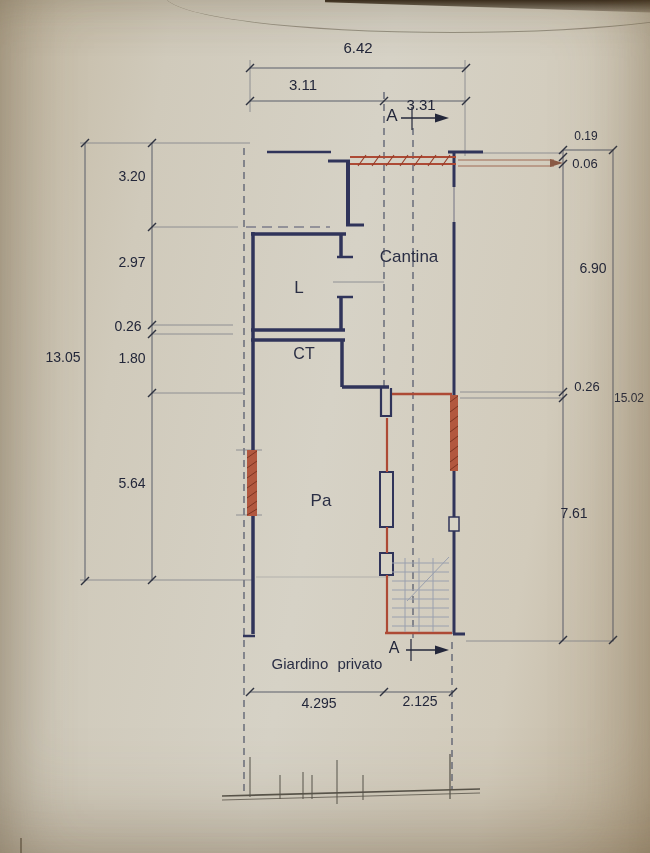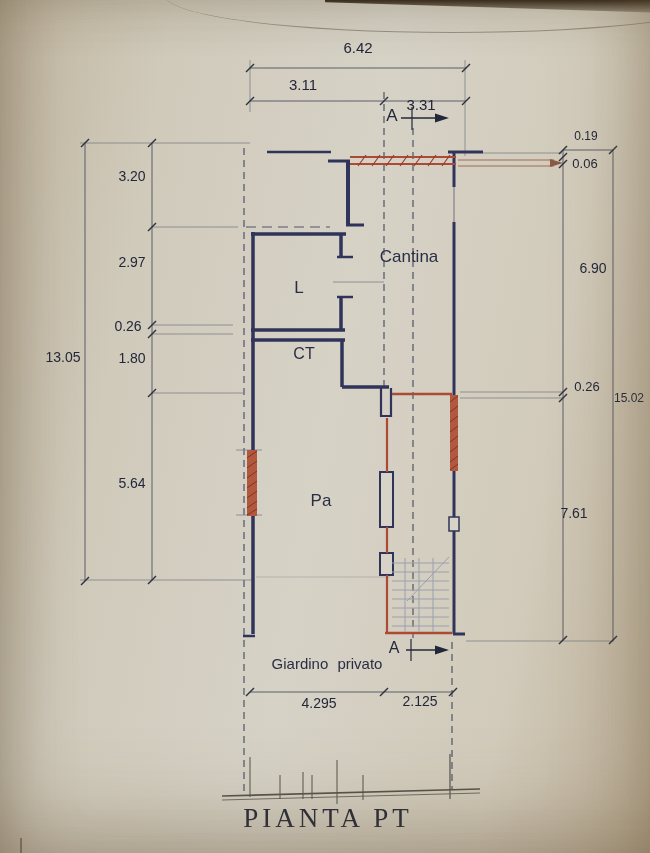--- a/index.html
+++ b/index.html
@@ -246,15 +246,14 @@
 
   <div class="lbl room" style="left:409px;top:256px;font-size:17px;">Cantina</div>
   <div class="lbl room" style="left:299px;top:287px;font-size:17px;">L</div>
   <div class="lbl room" style="left:304px;top:354px;font-size:16px;">CT</div>
   <div class="lbl room" style="left:321px;top:488px;font-size:17px;margin-top:12px;">Pa</div>
 
   <div class="lbl room" style="left:327px;top:663px;font-size:15px;word-spacing:5px;">Giardino privato</div>
   <div class="lbl num" style="left:319px;top:703px;font-size:14px;">4.295</div>
   <div class="lbl num" style="left:420px;top:701px;font-size:14px;">2.125</div>
 
-  <div class="lbl title" style="left:328px;top:818px;font-size:27px;">PIANTA PT</div>
 
 </div>
 
 </body></html>

